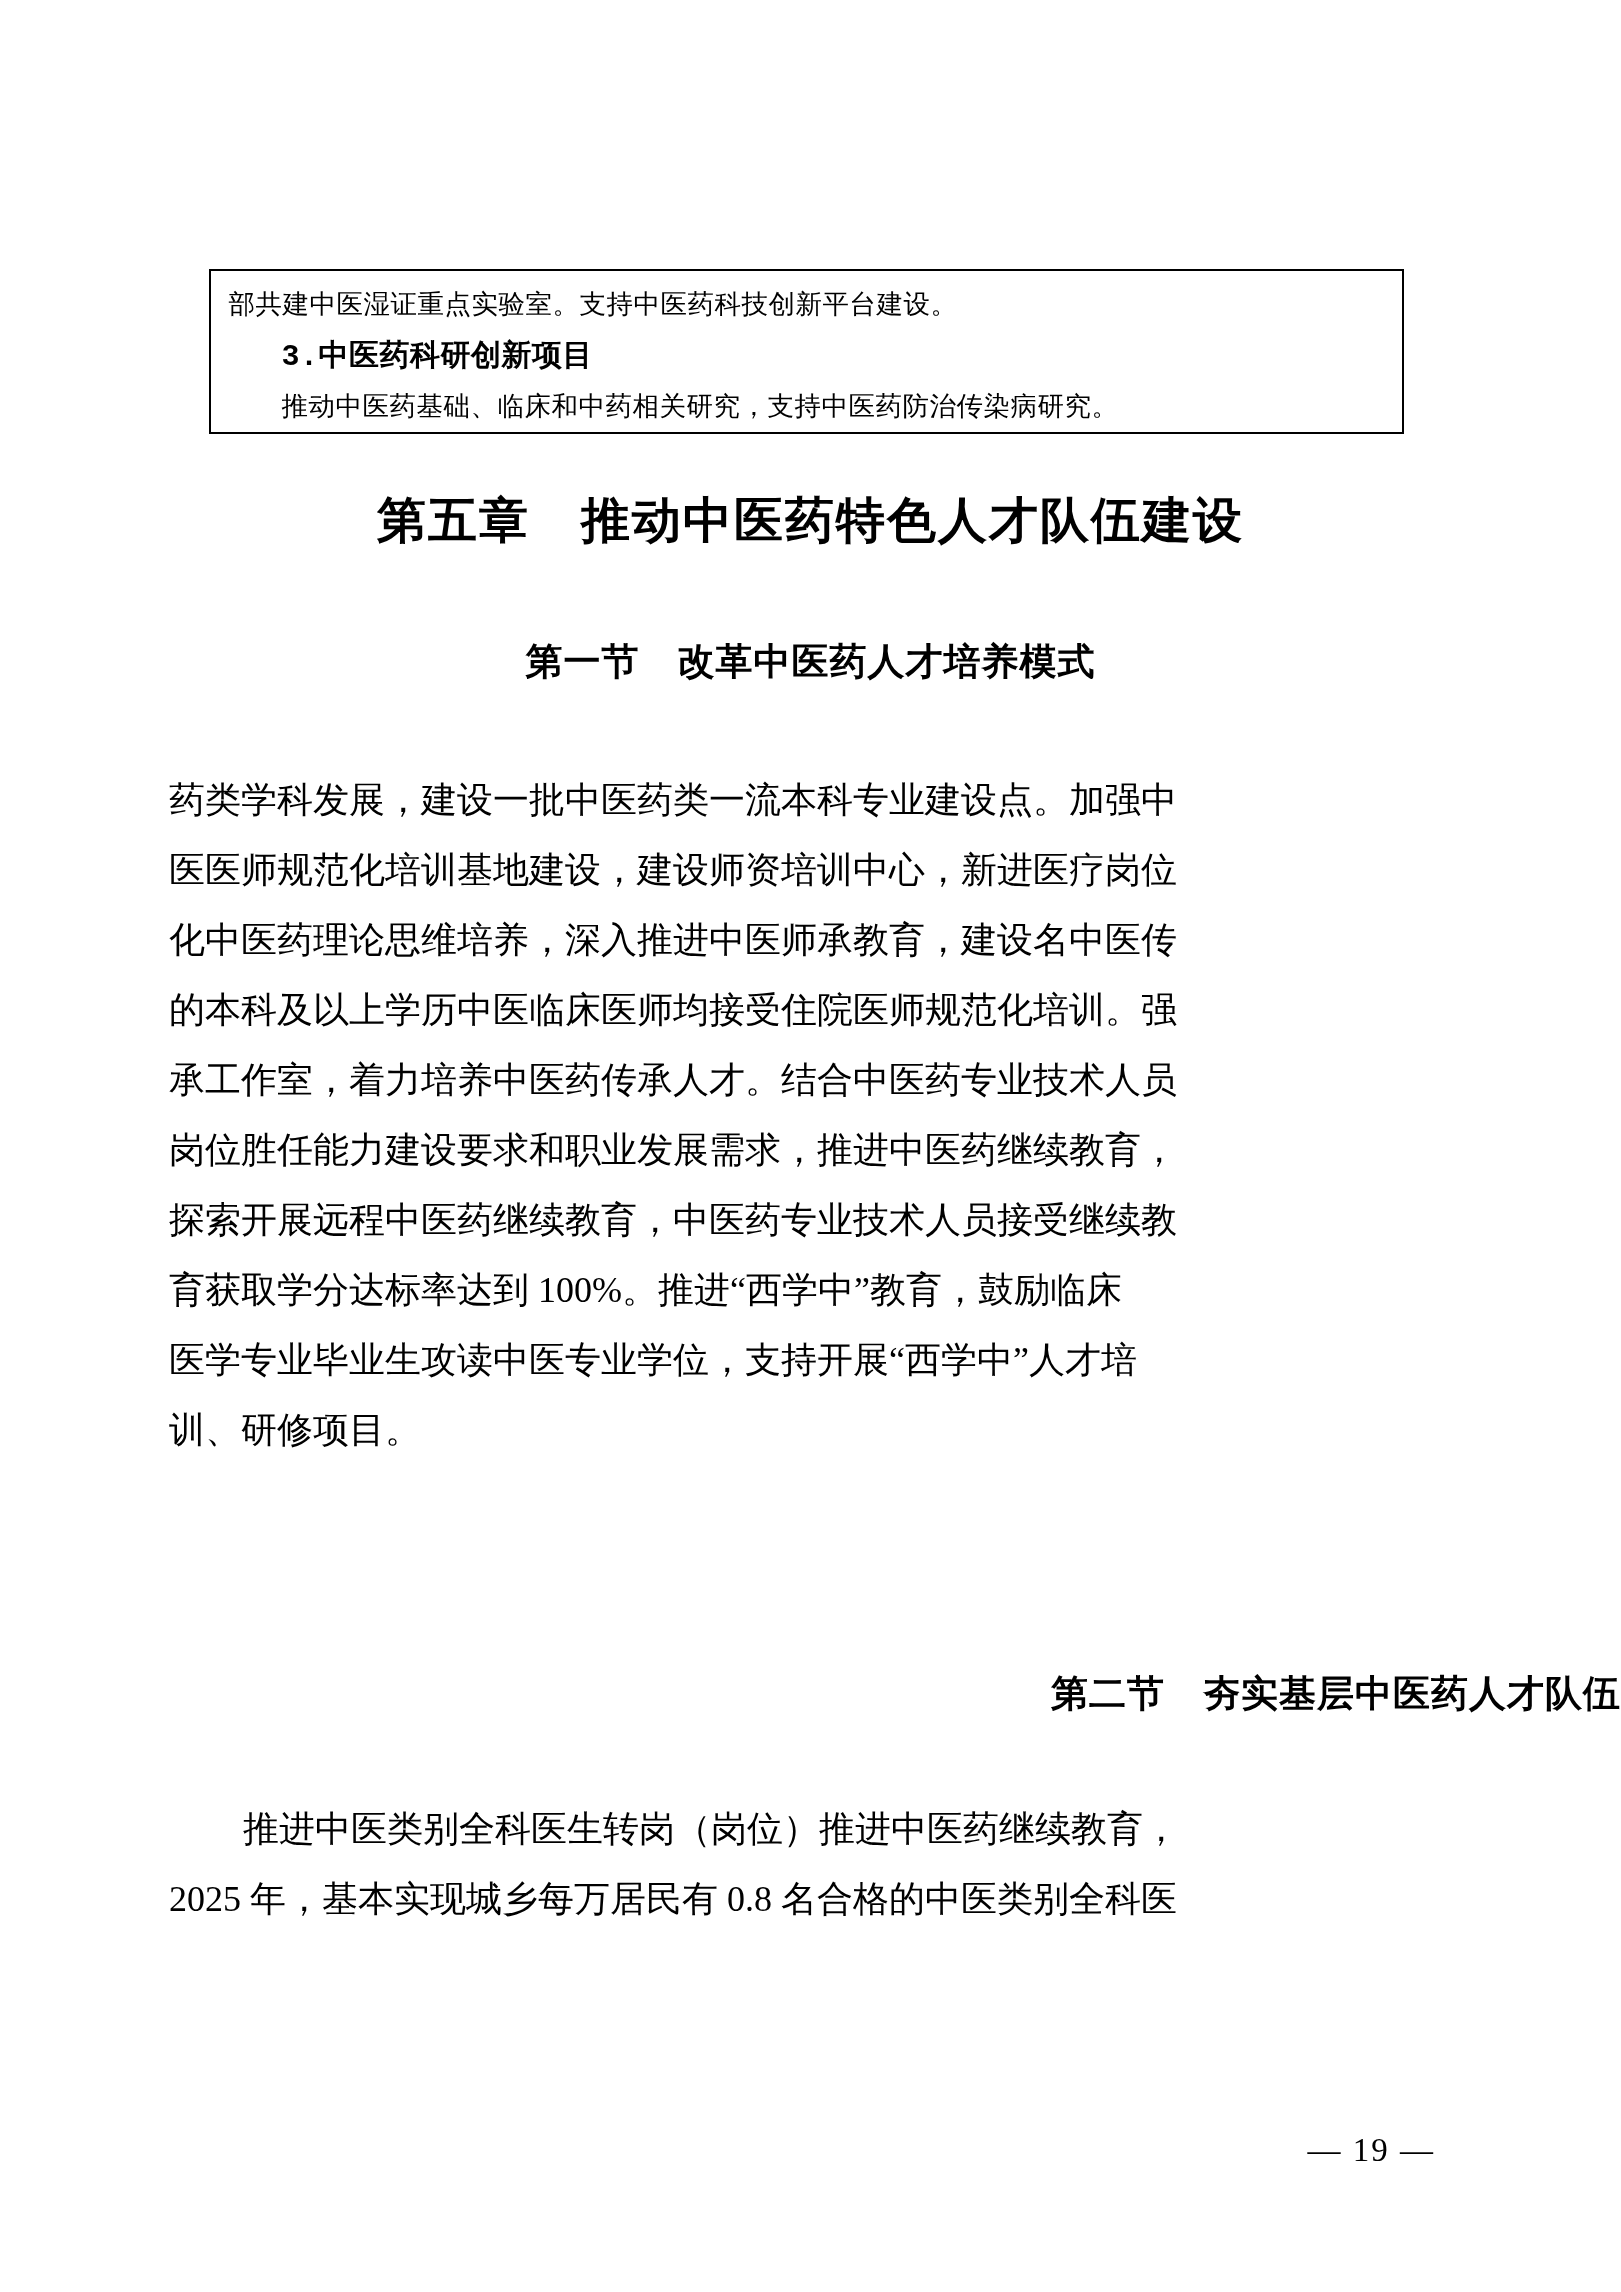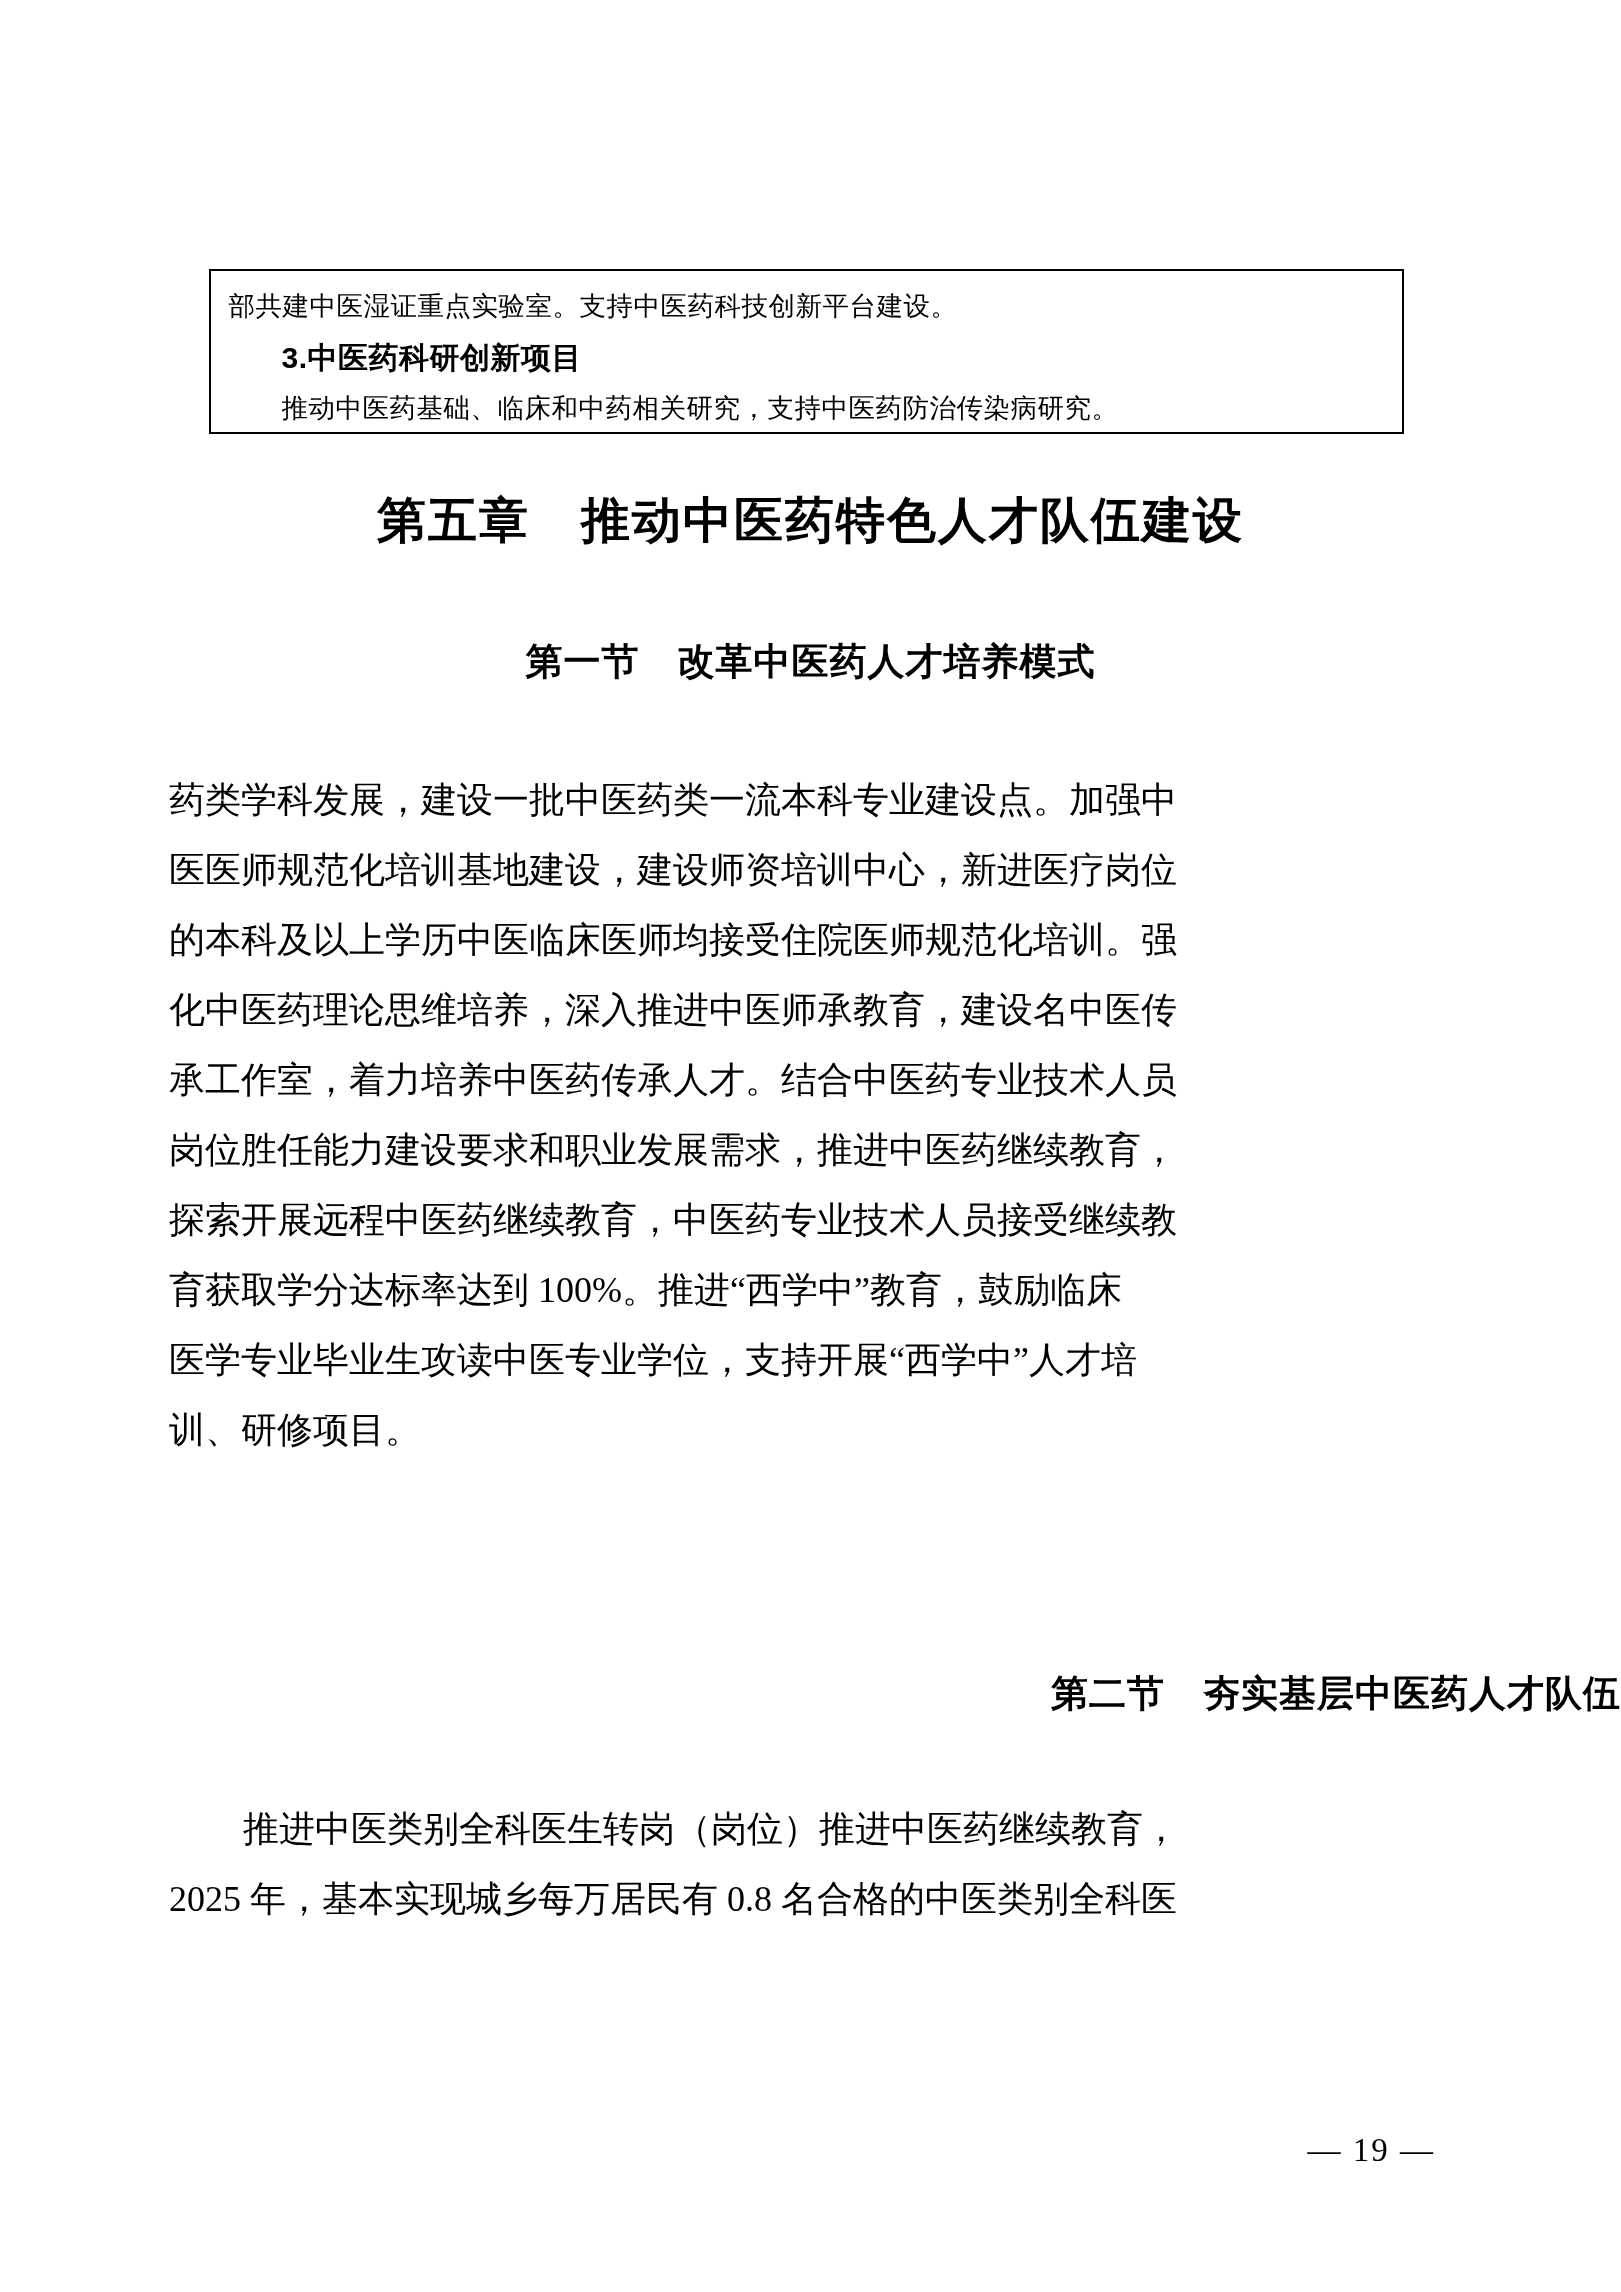--- a/index.html
+++ b/index.html
@@ -36,21 +36,21 @@
     background: #ffffff;
   }
   .box-inner {
     padding: 9.8px 17.6px 0 17.6px;
   }
   .box-line {
     font-size: 26.5px;
     line-height: 51px;
     letter-spacing: 0.5px;
     white-space: nowrap;
-    font-family: Liberation Sans, sans-serif;
+    font-family: Liberation Mono, monospace;
   }
   .box-line.indent {
     text-indent: 53px;
   }
   .box-line.bold {
     font-weight: bold;
     font-size: 30px;
   }
 
   
@@ -123,22 +123,22 @@
     </div>
   </div>
 
   <div class="chapter-title">第五章　推动中医药特色人才队伍建设</div>
 
   <div class="section-title section-1">第一节　改革中医药人才培养模式</div>
 
   <div class="body-block para-1">
     <div class="body-line">药类学科发展，建设一批中医药类一流本科专业建设点。加强中</div>
     <div class="body-line">医医师规范化培训基地建设，建设师资培训中心，新进医疗岗位</div>
+    <div class="body-line">化中医药理论思维培养，深入推进中医师承教育，建设名中医传</div>
     <div class="body-line">的本科及以上学历中医临床医师均接受住院医师规范化培训。强</div>
-    <div class="body-line">化中医药理论思维培养，深入推进中医师承教育，建设名中医传</div>
     <div class="body-line">承工作室，着力培养中医药传承人才。结合中医药专业技术人员</div>
     <div class="body-line">岗位胜任能力建设要求和职业发展需求，推进中医药继续教育，</div>
     <div class="body-line">探索开展远程中医药继续教育，中医药专业技术人员接受继续教</div>
     <div class="body-line">育获取学分达标率达到 100%。推进“西学中”教育，鼓励临床</div>
     <div class="body-line">医学专业毕业生攻读中医专业学位，支持开展“西学中”人才培</div>
     <div class="body-line">训、研修项目。</div>
   </div>
 
   <div class="section-title section-2">第二节　夯实基层中医药人才队伍</div>
 

